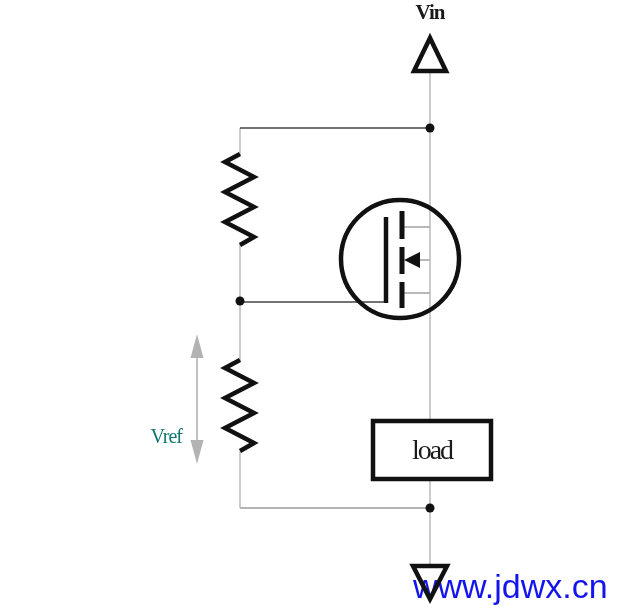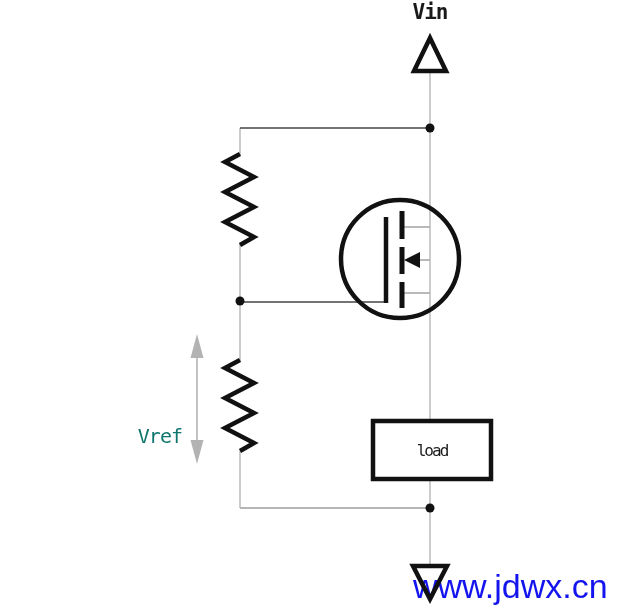--- a/index.html
+++ b/index.html
@@ -13,32 +13,33 @@
   }
   #schematic-svg {
     position: absolute;
     left: 0; top: 0;
     z-index: 1;
   }
   .label {
     position: absolute;
     z-index: 2;
     white-space: pre;
+    font-family: Liberation Serif, serif;
   }
   #vin-label {
     left: 404px; top: 0px; width: 52px;
     text-align: center;
     font-size: 21px;
     letter-spacing: -1px;
     font-weight: bold;
   }
   #load-label {
     left: 373px; top: 421px; width: 118px; height: 58px;
     display: flex; align-items: center; justify-content: center;
-    font-size: 16px;
+    font-size: 28px;
     letter-spacing: -2px;
   }
   #vref-label {
     left: 36px; top: 371px; width: 146px;
     text-align: right;
     font-size: 20px;
     letter-spacing: -1px;
     line-height: 26px;
   }
   #watermark {

